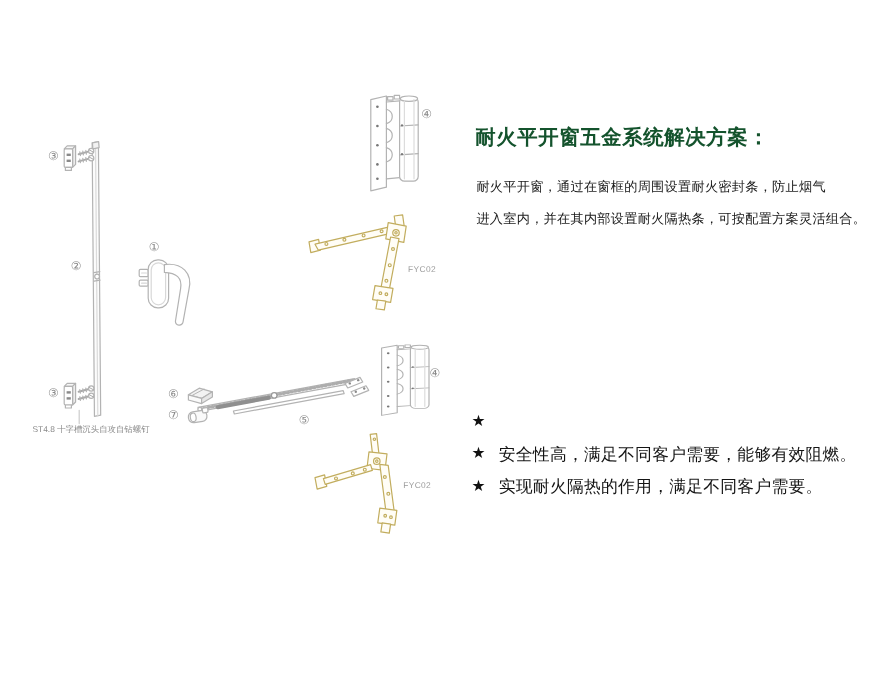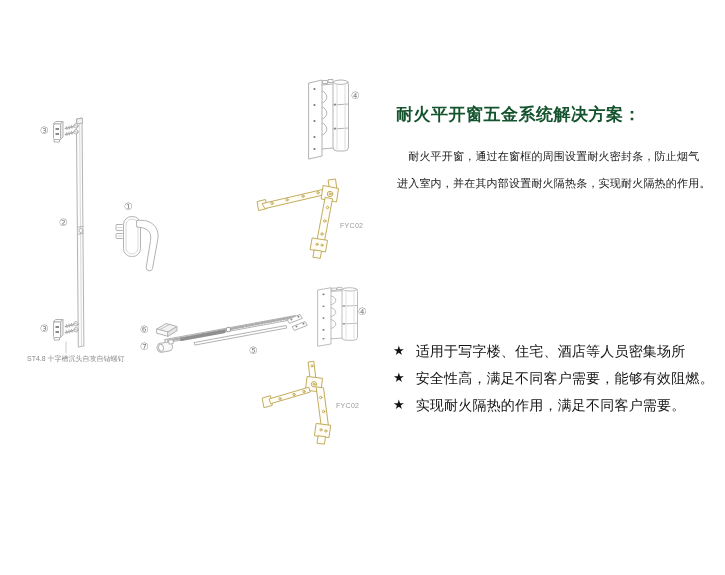--- a/index.html
+++ b/index.html
@@ -41,21 +41,20 @@
     font-size: 17px;
     font-weight: bold;
     letter-spacing: 0.5px;
     color: #14532d;
     white-space: nowrap;
   }
   .intro-paragraph {
     position: absolute;
     left: 397px; top: 143px;
     color: #1a1a1a;
-    text-align: center;
   }
   .pline {
     font-size: 11px;
     letter-spacing: 0.2px;
     line-height: 27px;
     white-space: nowrap;
   }
   .feature-list {
     position: absolute;
     left: 393px; top: 343px;
@@ -252,27 +251,26 @@
 
   <span class="part-code" style="left:340px; top:222px;">FYC02</span>
   <span class="part-code" style="left:336px; top:402px;">FYC02</span>
 
   <span class="screw-note" style="left:27px; top:354px;">ST4.8 十字槽沉头自攻自钻螺钉</span>
 
   <h1 class="page-title">耐火平开窗五金系统解决方案：</h1>
 
   <div class="intro-paragraph">
     <div class="pline">耐火平开窗，通过在窗框的周围设置耐火密封条，防止烟气</div>
-    <div class="pline">进入室内，并在其内部设置耐火隔热条，实现耐火隔热的作用。</div>
+    <div class="pline">进入室内，并在其内部设置耐火隔热条，可按配置方案灵活组合。</div>
   </div>
 
   <div class="feature-list">
     <div class="feature-row">
       <span class="feature-star">★</span>
-      <span class="feature-text">适用于写字楼、住宅、酒店等人员密集场所</span>
     </div>
     <div class="feature-row">
       <span class="feature-star">★</span>
       <span class="feature-text">安全性高，满足不同客户需要，能够有效阻燃。</span>
     </div>
     <div class="feature-row">
       <span class="feature-star">★</span>
       <span class="feature-text">实现耐火隔热的作用，满足不同客户需要。</span>
     </div>
   </div>

